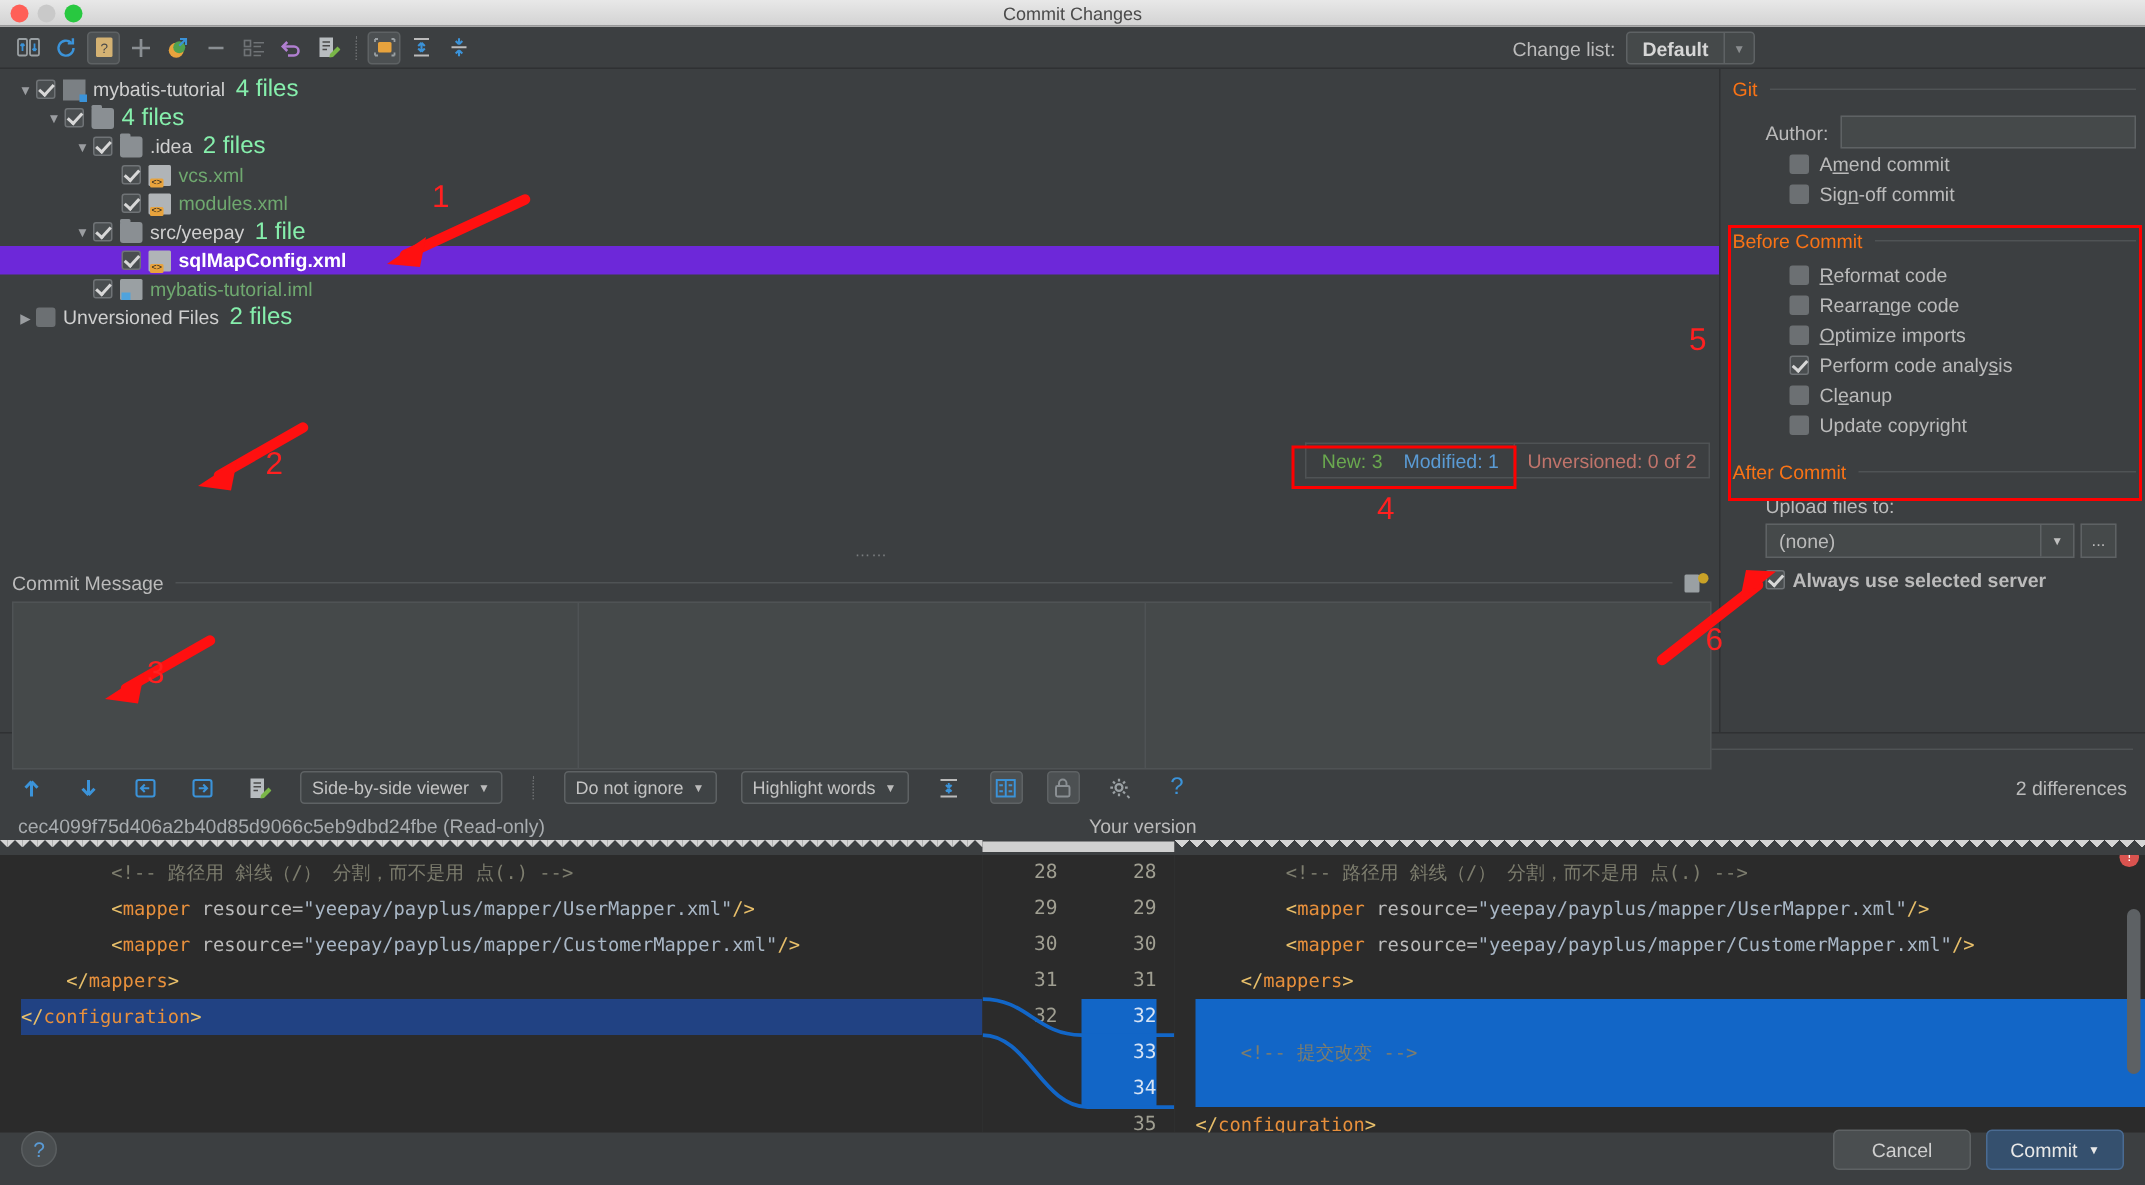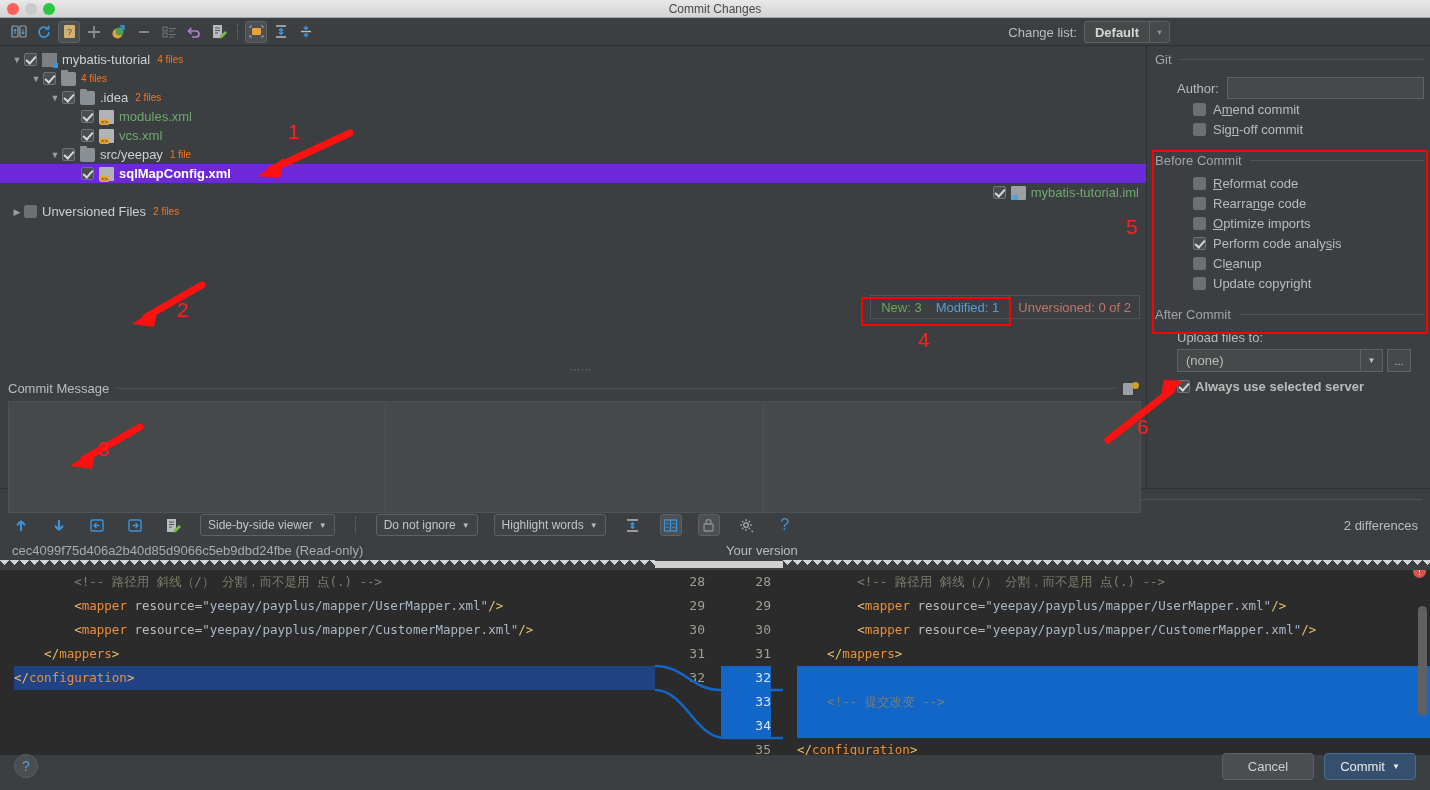--- a/index.html
+++ b/index.html
@@ -84,21 +84,21 @@
   .ic-mod{ background:#7b8084; }
   .ic-mod::after{content:"";position:absolute;right:-1px;bottom:-1px;width:5px;height:5px;background:#3b93d9;}
   .ic-xml{ background:#b0b4b7; border-radius:1px;}
   .ic-xml::after{content:"<>";position:absolute;left:1px;bottom:-1px;font-size:6px;line-height:6px;color:#1d1d1d;background:#e8a33d;padding:0 1px;border-radius:1px;}
   .ic-iml{ background:#9aa0a3; border-radius:1px;}
   .ic-iml::after{content:"";position:absolute;left:1px;bottom:0px;width:6px;height:5px;background:#4fa3dd;}
   .nm{ margin-right:7px; }
   .nm.green{ color:#6fa86f; }
   .nm.white{ color:#cfcfcf; }
   .nm.bold{ font-weight:bold; color:#ffffff; }
-  .cnt{ color:#f97316; font-size:10px; }
+  .cnt{ color:#86efac; font-size:16px; }
 
   
   .statusstrip{
     position:absolute; left:0; right:0; top:248px; height:26px;
     display:flex; align-items:center; justify-content:flex-end;
     padding-right:6px; gap:0;
   }
   .st-box{
     display:flex; gap:14px; align-items:center;
     border:1px solid #4f5355; border-right:none; height:24px; padding:0 10px;
@@ -119,21 +119,21 @@
   .cm-icon::after{content:"";position:absolute;right:0;top:0;width:7px;height:7px;border-radius:50%;background:#c9a227;}
   .cm-area{
     position:absolute; left:8px; top:355px; width:1133px; height:112px;
     background:#45494a; border:1px solid #4f5355; display:flex;
   }
   .cm-col{ flex:1; border-right:1px solid #4f5355;}
   .cm-col:last-child{ border-right:none;}
 
   
   .sect-head{ display:flex; align-items:center; gap:8px; margin-top:6px;}
-  .sect-title{ color:#a3a3a3; font-size:13px; white-space:nowrap;text-align:center;}
+  .sect-title{ color:#f97316; font-size:13px; white-space:nowrap;text-align:center;}
   .sect-line{ flex:1; height:1px; background:#4f5355; margin-right:6px;}
   .field-row{ display:flex; align-items:center; margin-top:10px; padding-left:22px;}
   .field-lbl{ color:#bbbbbb; font-size:13px; margin-right:8px;}
   .field-inp{ flex:1; height:22px; background:#45494a; border:1px solid #5e6264; margin-right:6px;}
   .chk-row{ display:flex; align-items:center; padding-left:38px; height:20px; }
   .chk-row .cb{ margin-right:7px; }
   .chk-lbl{ color:#bbbbbb; font-size:13px;}
   .u{ text-decoration:underline; }
   .link{ color:#4a88d8; margin-left:5px; }
 
@@ -341,42 +341,42 @@
           <span class="tri">▼</span>
           <span class="cb checked"></span>
           <span class="ic ic-folder"></span>
           <span class="nm white">.idea</span>
           <span class="cnt">2 files</span>
         </div>
         <div class="row" style="padding-left: 67px;">
           <span class="tri empty">▼</span>
           <span class="cb checked"></span>
           <span class="ic ic-xml"></span>
-          <span class="nm green">modules.xml</span>
+          <span class="nm green">vcs.xml</span>
         </div>
         <div class="row" style="padding-left: 67px;">
           <span class="tri empty">▼</span>
           <span class="cb checked"></span>
           <span class="ic ic-xml"></span>
-          <span class="nm green">vcs.xml</span>
+          <span class="nm green">modules.xml</span>
         </div>
         <div class="row" style="padding-left: 48px;">
           <span class="tri">▼</span>
           <span class="cb checked"></span>
           <span class="ic ic-folder"></span>
           <span class="nm white">src/yeepay</span>
           <span class="cnt">1 file</span>
         </div>
         <div class="row selected" style="padding-left: 67px;">
           <span class="tri empty">▼</span>
           <span class="cb checked"></span>
           <span class="ic ic-xml"></span>
           <span class="nm bold">sqlMapConfig.xml</span>
         </div>
-        <div class="row" style="padding-left: 48px; justify-content: flex-end;">
+        <div class="row" style="padding-left: 48px;">
           <span class="tri empty">▼</span>
           <span class="cb checked"></span>
           <span class="ic ic-iml"></span>
           <span class="nm green">mybatis-tutorial.iml</span>
         </div>
         <div class="row" style="padding-left: 10px;">
           <span class="tri">▶</span>
           <span class="cb blank"></span>
           <span class="nm white">Unversioned Files</span>
           <span class="cnt">2 files</span>

